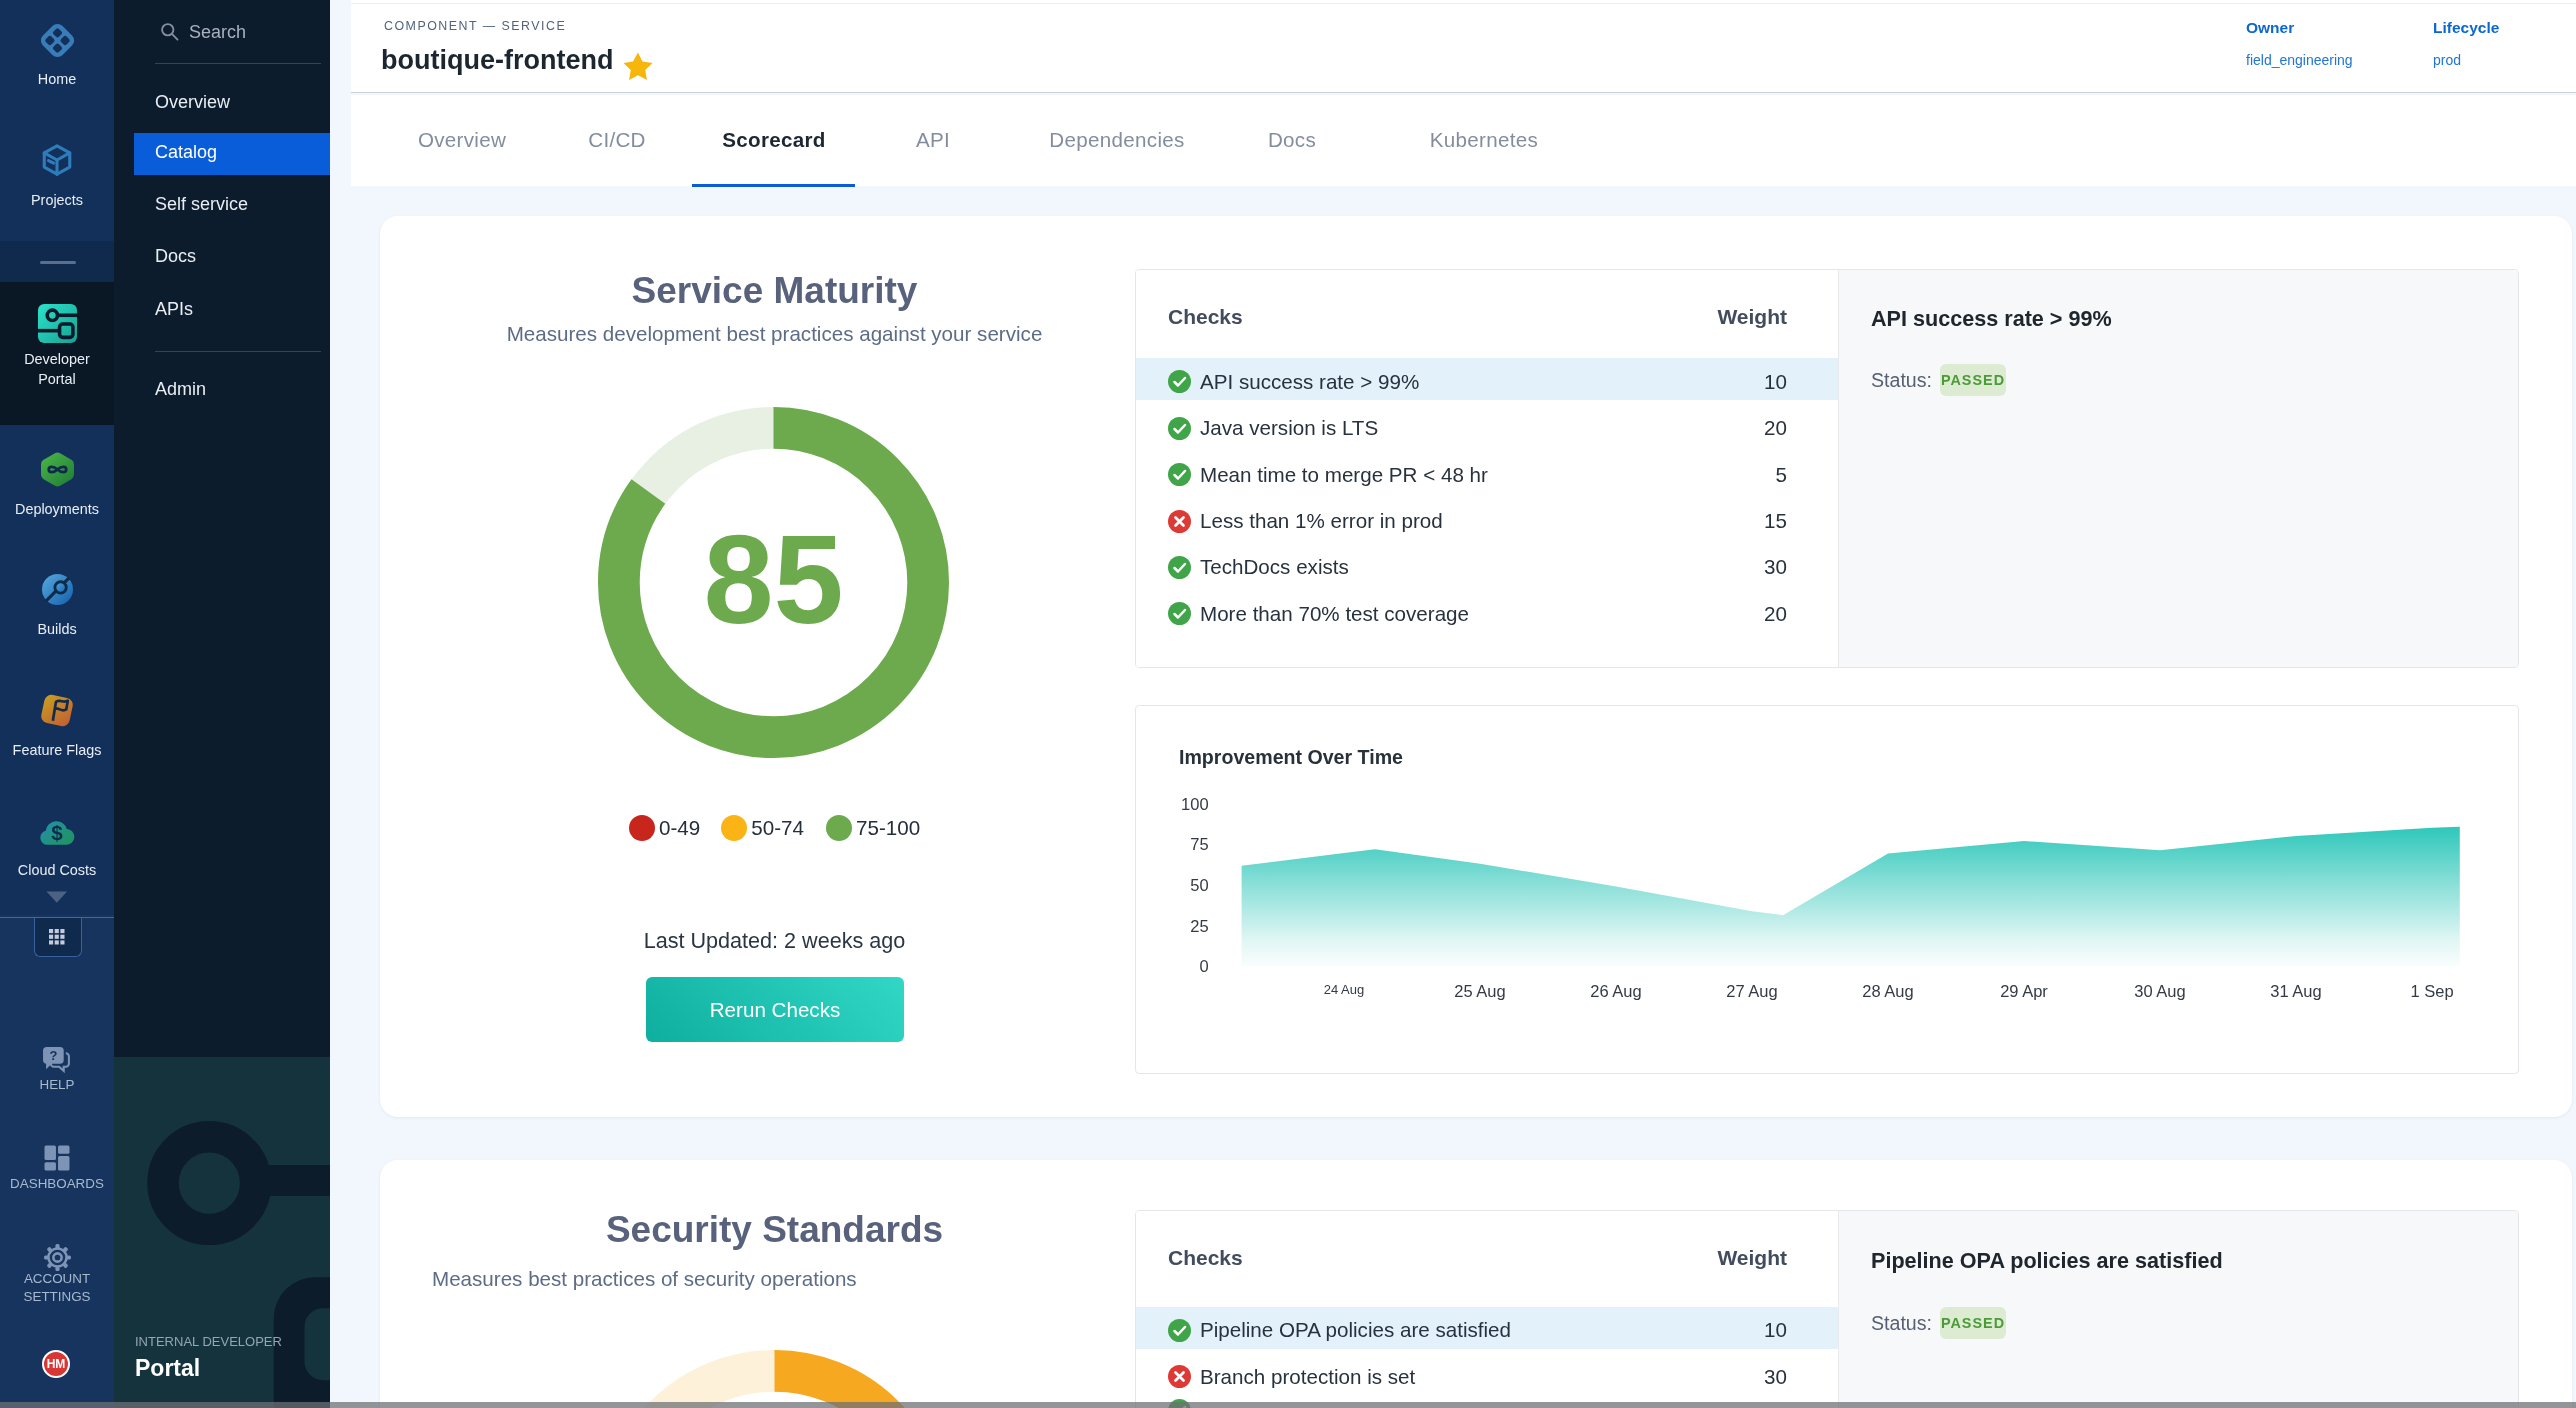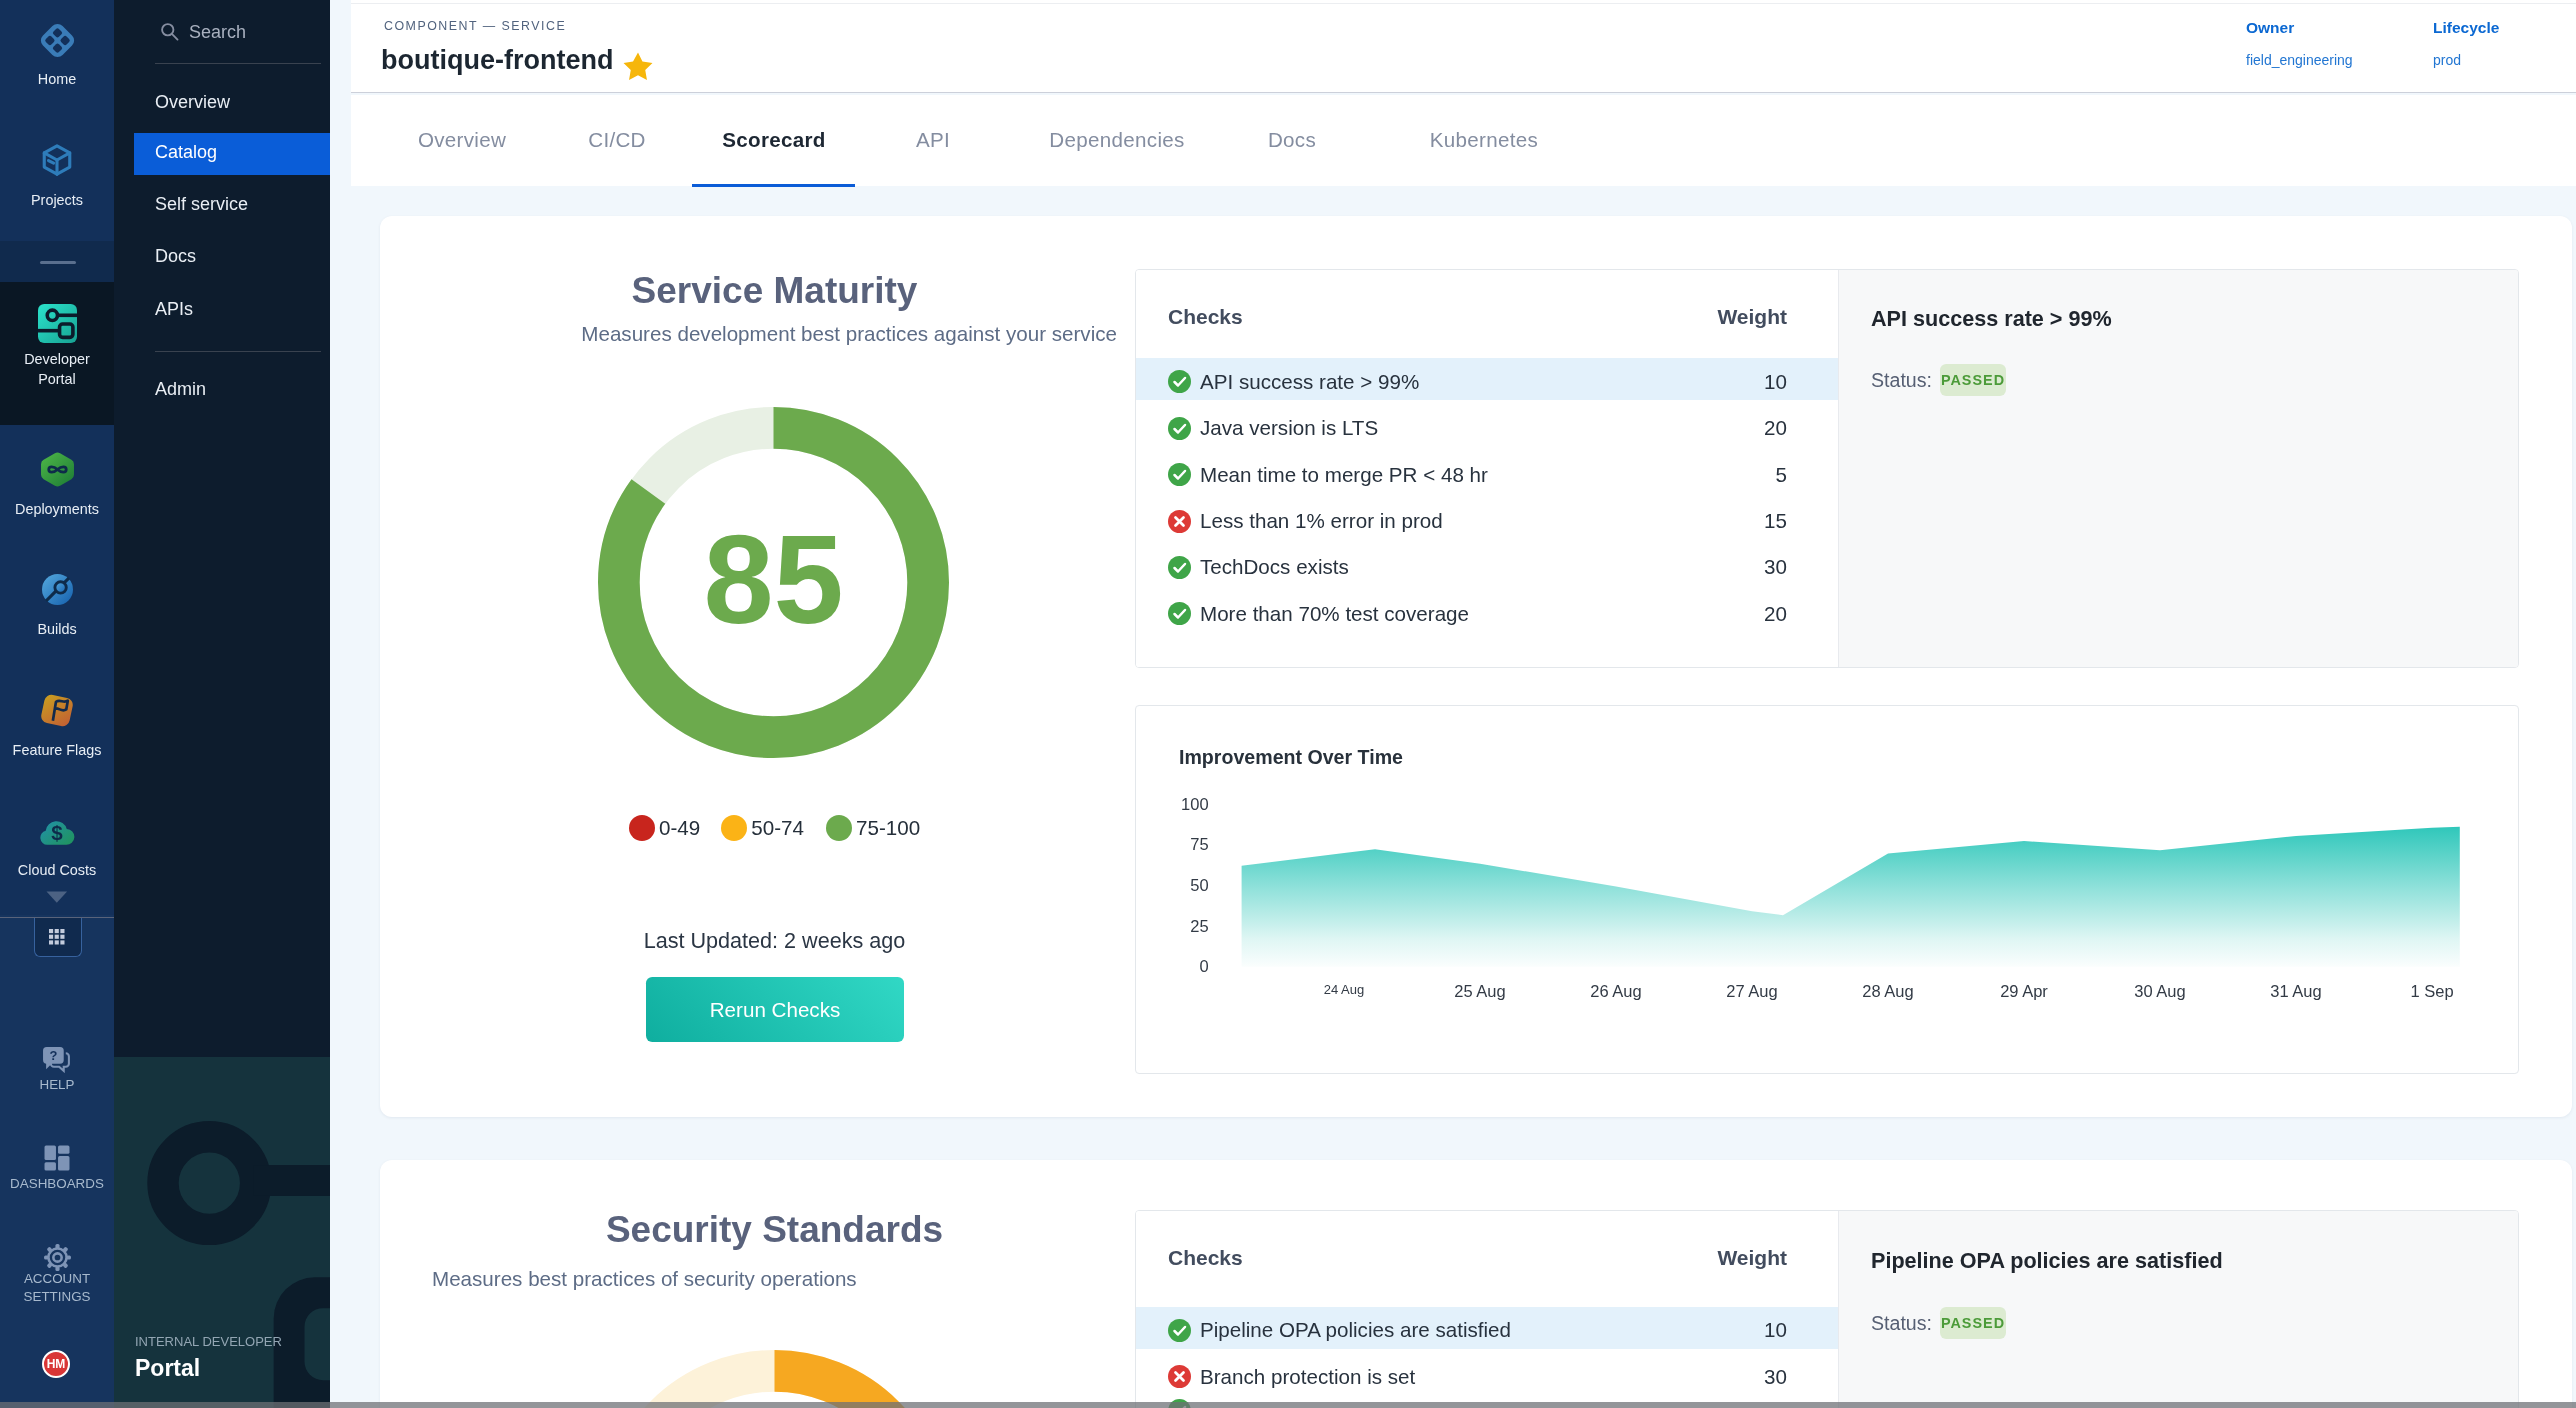--- a/index.html
+++ b/index.html
@@ -18,21 +18,21 @@
 
 #sb2 { left:114px; top:0; width:216px; height:1409px; background:#0d1c2d; overflow:hidden; }
 #sb2 .mitem { left:41px; width:198px; color:#e9eef4; font-size:18px; }
 #sb2 .divline { left:41px; width:166px; height:1px; background:#39424f; }
 #sb2 .hl { left:20px; top:133px; width:216px; height:42px; background:#0a5dd8; }
 
 #main { left:351px; top:0; width:2265px; height:1409px; background:#f1f7fc; }
 #header { left:0; top:0; width:2265px; height:93px; background:#fff; border-bottom:1.5px solid #ccd0da; }
 #tabsrow { left:0; top:95px; width:2265px; height:91px; background:#fff; }
 .tab { position:absolute; top:33px; transform:translateX(-50%); font-size:20.6px; letter-spacing:0.3px; color:#848da0; }
-.card { position:absolute; background:#fff; border-radius:12px; box-shadow:0 1px 3.1px rgba(20,40,80,0.07); }
+.card { position:absolute; background:#fff; border-radius:18px; box-shadow:0 1px 3.1px rgba(20,40,80,0.07); }
 .panel { position:absolute; border:1px solid #e3e7eb; border-radius:4.1px; background:#fff; }
 .ck-ic { position:absolute; width:23px; height:23px; }
 .row-txt { position:absolute; font-size:20.6px; color:#28323e; }
 .row-w { position:absolute; width:103px; text-align:right; font-size:20.6px; color:#28323e; }
 .badge { position:absolute; width:66px; height:32px; background:#dcebd1; border-radius:6.2px; color:#4c9b39; font-size:14.4px; font-weight:bold; letter-spacing:1px; display:flex; align-items:center; justify-content:center; }
 </style>
 </head>
 <body>
 
 <div id="sb1" class="abs">
@@ -240,21 +240,21 @@
     <div class="tab" style="left:423px; color:#1d2733; font-weight:bold;">Scorecard</div>
     <div class="tab" style="left:582px;">API</div>
     <div class="tab" style="left:766px;">Dependencies</div>
     <div class="tab" style="left:941px;">Docs</div>
     <div class="tab" style="left:1133px;">Kubernetes</div>
     <div class="abs" style="left:341px; top:89px; width:163px; height:3.1px; background:#0b5cd7;"></div>
   </div>
 
   <div class="card" style="left:29px; top:216px; width:2192px; height:901px;">
     <div class="abs" style="left:52px; top:54px; width:685px; text-align:center; font-size:37px; font-weight:bold; color:#59627c;">Service Maturity</div>
-    <div class="abs" style="left:52px; top:106px; width:685px; text-align:right; font-size:20.6px; color:#5d6c86;">Measures development best practices against your service</div>
+    <div class="abs" style="left:52px; top:106px; width:685px; text-align:center; font-size:20.6px; color:#5d6c86;">Measures development best practices against your service</div>
     <div class="abs" style="left:218px; top:191px;">
       <svg width="351" height="351" viewBox="0 0 682 682">
         <circle cx="341" cy="341" r="300.5" fill="none" stroke="#e8f0e4" stroke-width="81"></circle>
         <circle cx="341" cy="341" r="300.5" fill="none" stroke="#6caa4d" stroke-width="81" pathLength="100" stroke-dasharray="85 15" transform="rotate(-90 341 341)"></circle>
         <text x="341" y="420" font-size="245" font-weight="bold" fill="#6caa4d" text-anchor="middle" font-family="Liberation Sans">85</text>
       </svg>
     </div>
     <div class="abs" style="left:52px; top:599px; width:685px; display:flex; justify-content:center; align-items:center; gap:0; font-size:20.6px; color:#252f3a;">
       <span style="width:26px;height:26px;border-radius:50%;background:#c8251d;margin-right:4.1px;"></span>
         <span>0-49</span>

